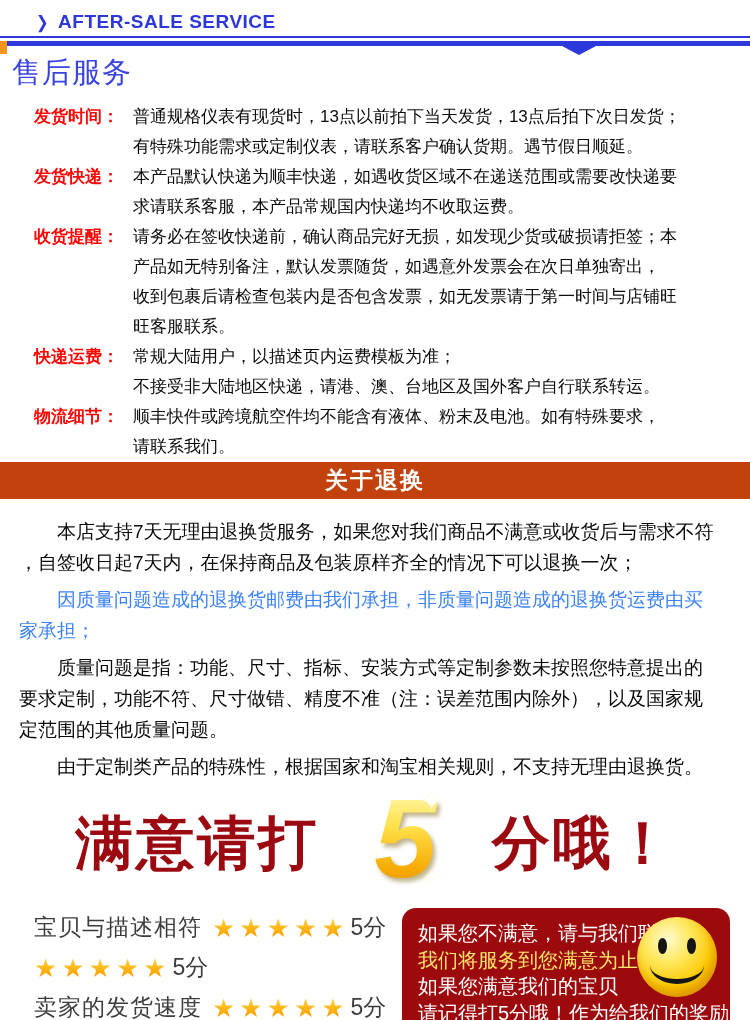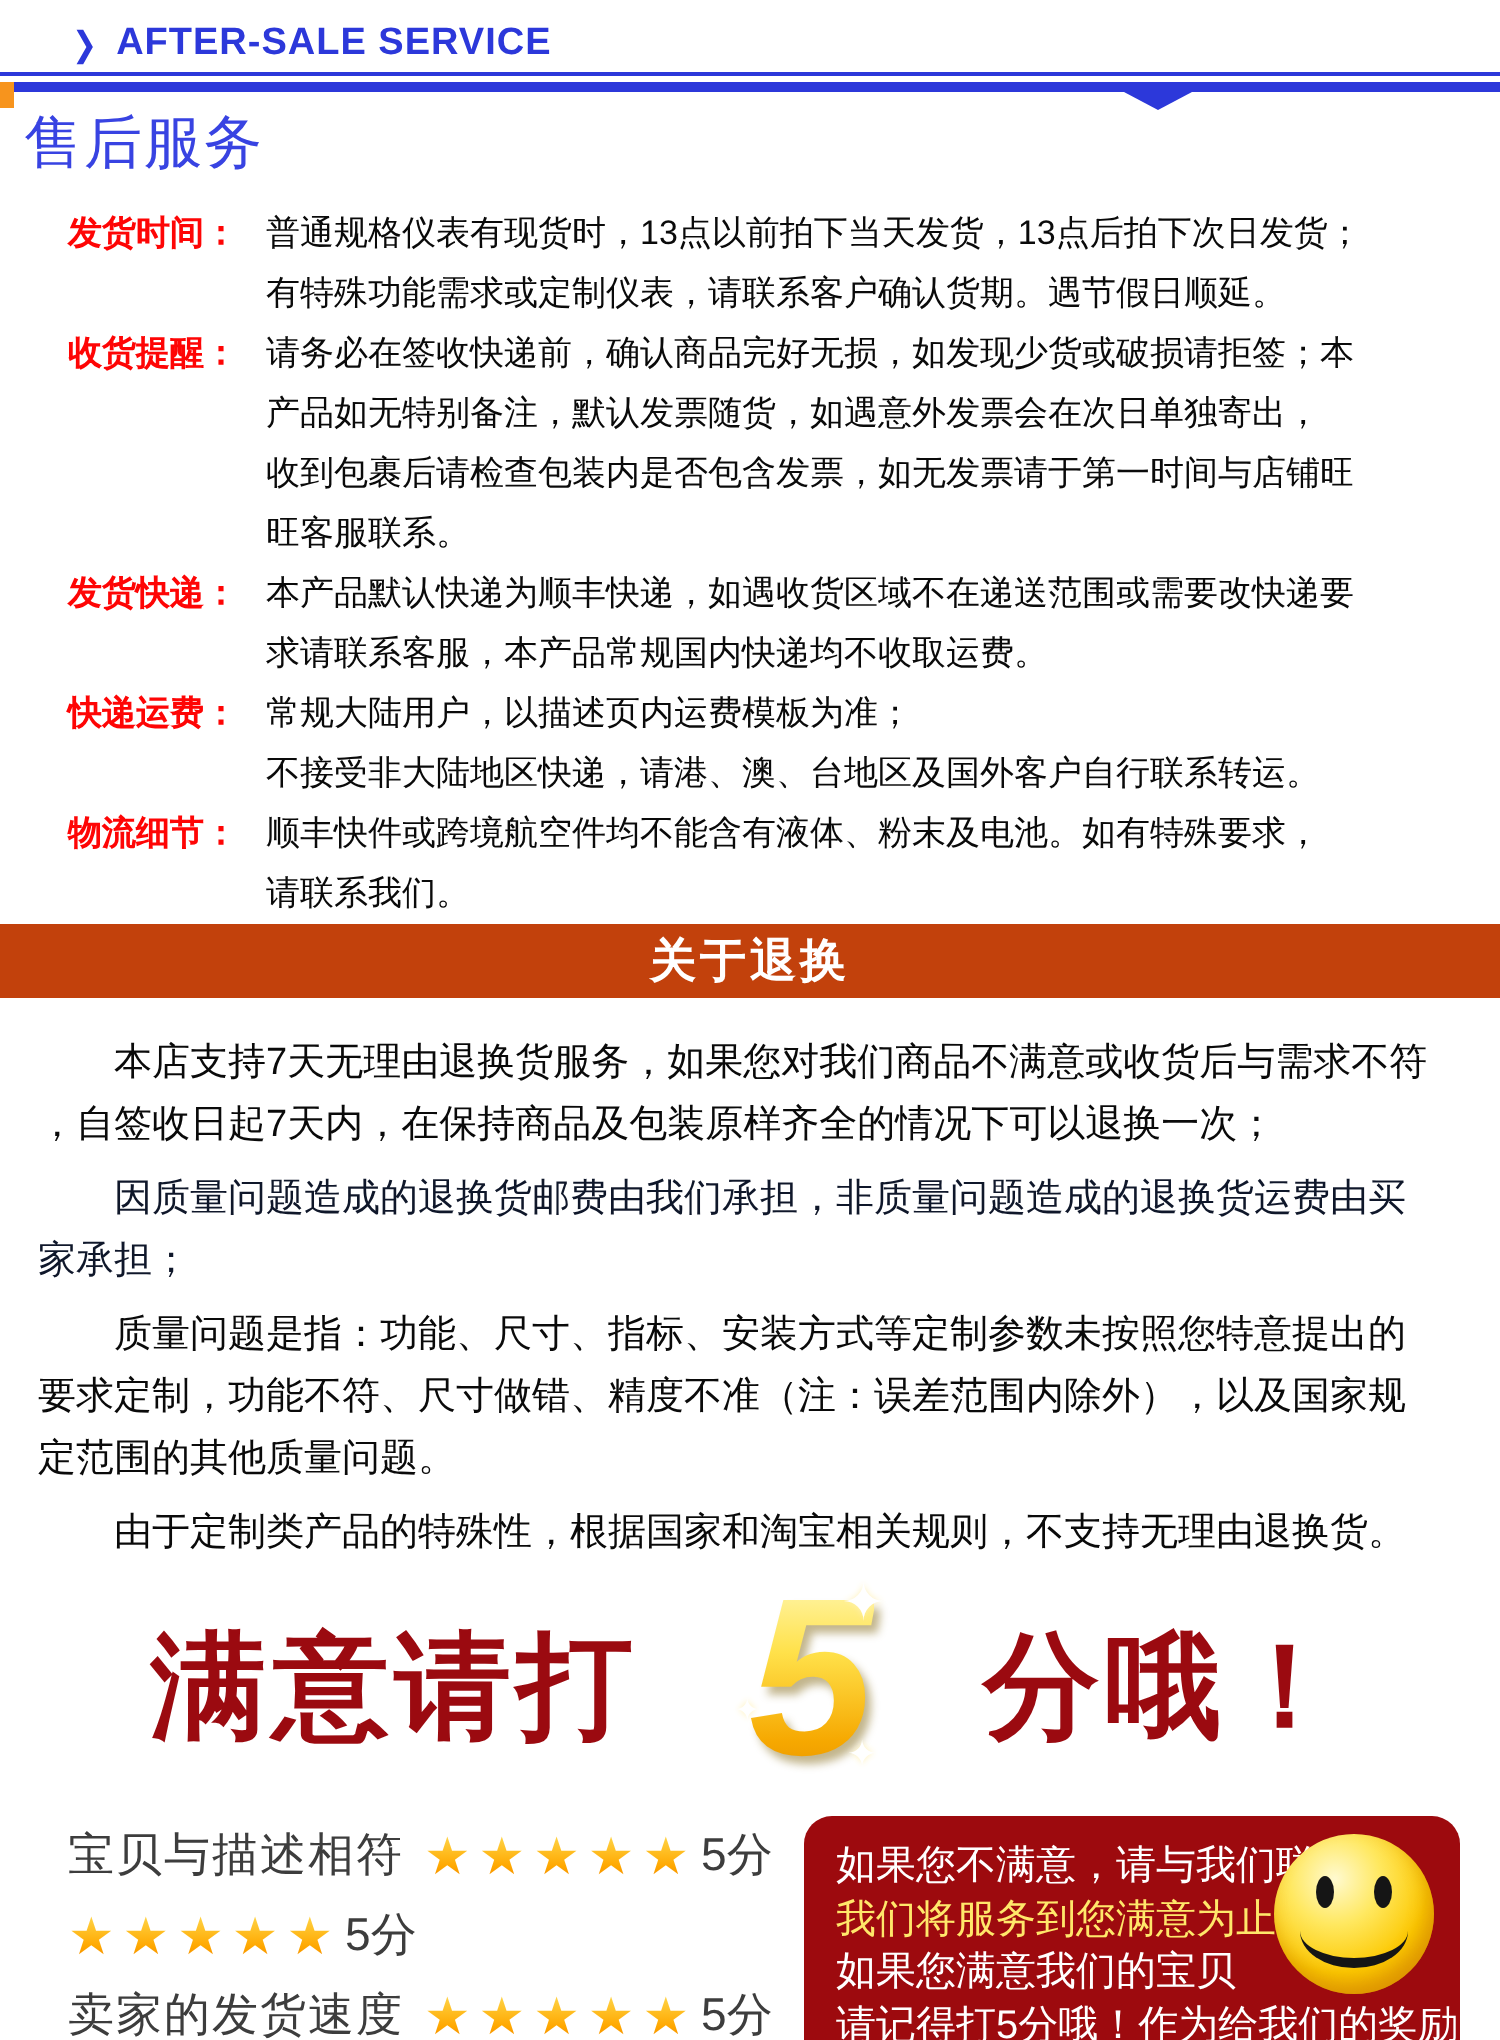--- a/index.html
+++ b/index.html
@@ -39,21 +39,21 @@
   
   .banner{
     height:37px;line-height:37px;background:#c2410c;color:#ffffff;
     text-align:center;font-size:23px;font-weight:bold;letter-spacing:2px;
   }
   .paras{padding:11px 13px 0 13px;}
   .para{
     margin:6px;font-size:19px;line-height:31px;color:#0a0a0a;
     text-indent:2em;white-space:pre-line;
   }
-  .para.red{color:#0f172a;}
+  .para.red{color:#3b82f6;}
 
   
   .headline{
     margin-top:6px;display:flex;justify-content:center;align-items:center;height:112px;gap:43px;
   }
   .hl-text{font-size:58px;font-weight:900;color:#9b0a10;letter-spacing:3px;}
   .five-wrap{position:relative;margin:0 12px;transform:translateY(-5px);}
   .five{
     display:inline-block;font-size:112px;line-height:.95;font-weight:900;font-style:italic;
     background:linear-gradient(180deg,#fff9b8 0%,#ffe14a 38%,#f6a800 80%,#e89400 100%);
@@ -117,30 +117,30 @@
 
   <h1 class="title">售后服务</h1>
 
   <div class="ship-list">
     <div class="ship-row">
       <div class="ship-label">发货时间：</div>
       <div class="ship-text">普通规格仪表有现货时，13点以前拍下当天发货，13点后拍下次日发货；
 有特殊功能需求或定制仪表，请联系客户确认货期。遇节假日顺延。</div>
     </div>
     <div class="ship-row">
+      <div class="ship-label">发货快递：</div>
+      <div class="ship-text">本产品默认快递为顺丰快递，如遇收货区域不在递送范围或需要改快递要
+求请联系客服，本产品常规国内快递均不收取运费。</div>
+    </div>
+    <div class="ship-row">
       <div class="ship-label">收货提醒：</div>
       <div class="ship-text">请务必在签收快递前，确认商品完好无损，如发现少货或破损请拒签；本
 产品如无特别备注，默认发票随货，如遇意外发票会在次日单独寄出，
 收到包裹后请检查包装内是否包含发票，如无发票请于第一时间与店铺旺
 旺客服联系。</div>
-    </div>
-    <div class="ship-row">
-      <div class="ship-label">发货快递：</div>
-      <div class="ship-text">本产品默认快递为顺丰快递，如遇收货区域不在递送范围或需要改快递要
-求请联系客服，本产品常规国内快递均不收取运费。</div>
     </div>
     <div class="ship-row">
       <div class="ship-label">快递运费：</div>
       <div class="ship-text">常规大陆用户，以描述页内运费模板为准；
 不接受非大陆地区快递，请港、澳、台地区及国外客户自行联系转运。</div>
     </div>
     <div class="ship-row">
       <div class="ship-label">物流细节：</div>
       <div class="ship-text">顺丰快件或跨境航空件均不能含有液体、粉末及电池。如有特殊要求，
 请联系我们。</div>

